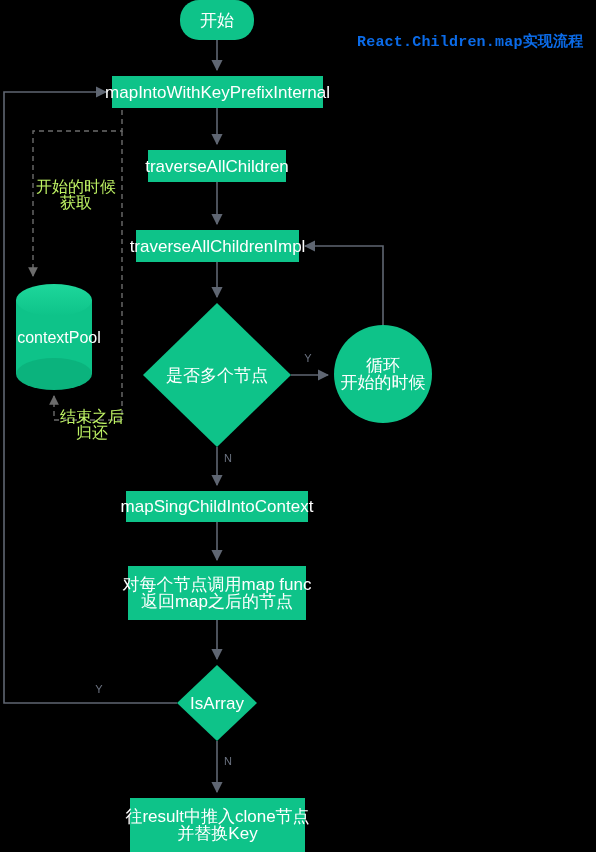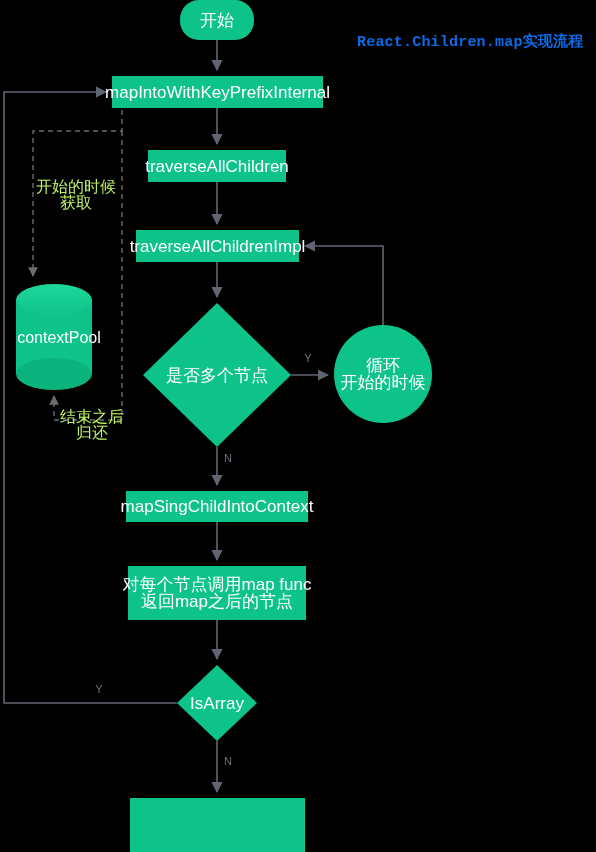--- a/index.html
+++ b/index.html
@@ -118,20 +118,22 @@
   <div class="node-label ctr" style="left:334px;top:354px;width:98px;height:40px;">循环
 开始的时候</div>
 
   <div class="node-label ctr" style="left:126px;top:491px;width:182px;height:31px;">mapSingChildIntoContext</div>
 
   <div class="node-label ctr" style="left:128px;top:566px;width:178px;height:54px;">对每个节点调用map func
 返回map之后的节点</div>
 
   <div class="node-label ctr" style="left:177px;top:688px;width:80px;height:30px;">IsArray</div>
 
+  <div class="node-label ctr" style="left:130px;top:798px;width:175px;height:54px;">往result中推入clone节点
+并替换Key</div>
 
   <div class="node-label ctr" style="left:21px;top:322px;width:76px;height:30px;font-size:16px;">contextPool</div>
 
   <div class="edge-label" style="left:301px;top:352px;width:14px;">Y</div>
 
   <div class="edge-label" style="left:221px;top:452px;width:14px;">N</div>
 
   <div class="edge-label" style="left:92px;top:683px;width:14px;">Y</div>
 
   <div class="edge-label" style="left:221px;top:755px;width:14px;">N</div>

